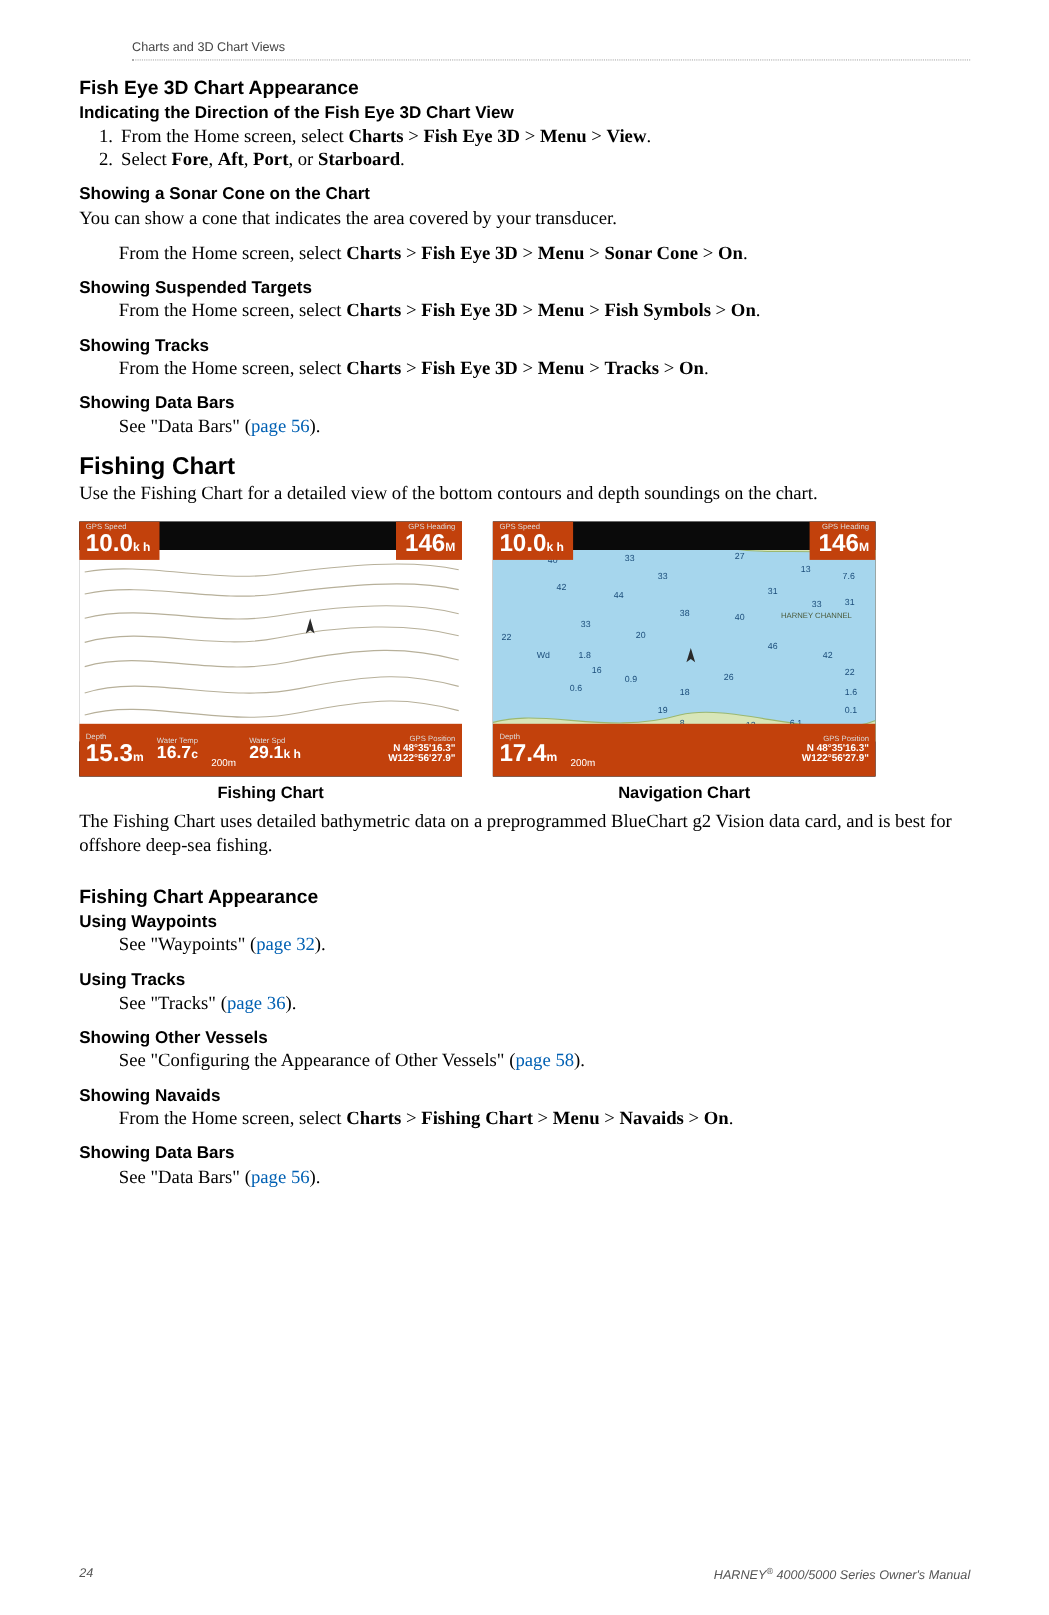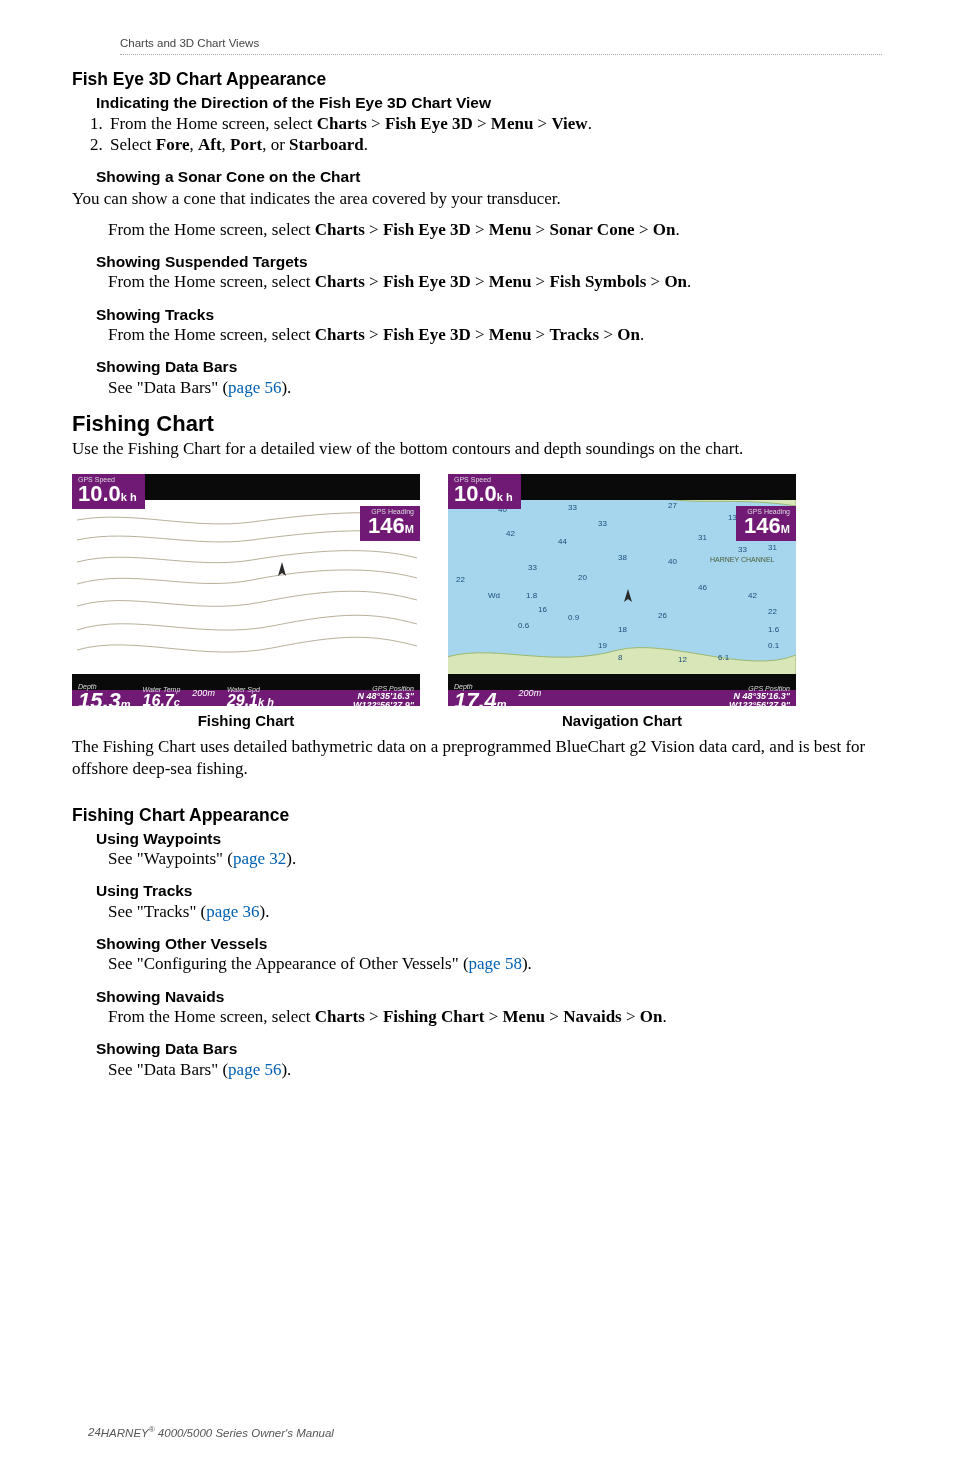--- a/index.html
+++ b/index.html
@@ -27,21 +27,20 @@
     font-family: Arial, Helvetica, sans-serif;
     font-weight: bold;
     font-size: 17.5px;
     margin-top: 14px;
   }
   .h4 {
     font-family: Arial, Helvetica, sans-serif;
     font-weight: bold;
     font-size: 15.5px;
     margin-top: 2px;
-    margin-left: 24px;
   }
   .h2 {
     font-family: Arial, Helvetica, sans-serif;
     font-weight: bold;
     font-size: 22px;
     margin-top: 12px;
   }
   .body-text { margin-top: 1px; }
   .indent { margin-left: 36px; }
   .ol { margin-left: 18px; }
@@ -60,40 +59,38 @@
   .figure { width: 348px; }
   .chart-shell {
     width: 348px;
     height: 232px;
     background: #0a0a0a;
     position: relative;
     overflow: hidden;
   }
   .databar {
     position: absolute;
-    background: #701a75;
+    background: #c2410c;
     color: #fff;
     font-family: Arial, Helvetica, sans-serif;
   }
   .top-left {
     top: 0; left: 0;
     padding: 2px 8px 4px 6px;
   }
   .top-right {
     top: 0; right: 0;
     padding: 2px 6px 4px 8px;
     text-align: right;
-    margin-top: 32px;
   }
   .bottom-bar {
     bottom: 0; left: 0; right: 0;
-    height: 16px;
+    height: 48px;
     display: flex;
     align-items: center;
-    font-style: italic;
   }
   .tiny-label { font-size: 7px; color: #ddd; line-height: 1; }
   .big-read { font-size: 22px; font-weight: bold; line-height: 1; }
   .big-read .unit { font-size: 11px; font-weight: bold; }
   .bb-block { padding: 2px 6px; }
   .bb-block.right { margin-left: auto; text-align: right; padding-right: 6px;}
   .figure-caption {
     font-family: Arial, Helvetica, sans-serif;
     font-weight: bold;
     font-size: 15px;
@@ -109,24 +106,24 @@
     position: absolute;
     top: 26px; left: 0; right: 0; bottom: 32px;
     background: #fff;
   }
   .fishing-map svg { width: 100%; height: 100%; }
   .nav-map svg .land { fill: #d8e6b8; stroke: #9bb870; }
   .nav-map svg .water { fill: #a6d6ed; }
   .footer {
     position: absolute;
     bottom: 28px;
-    left: 88px;
+    left: 72px;
     right: 72px;
     display: flex;
-    justify-content: flex-start;
+    justify-content: space-between;
     font-family: Arial, Helvetica, sans-serif;
     font-size: 11.5px;
     font-style: italic;
     color: #555;
   }
   .footer .page { font-style: italic; }
   .reg { font-size: 8px; vertical-align: super; font-style: italic;}
 </style>
 </head>
 <body>

